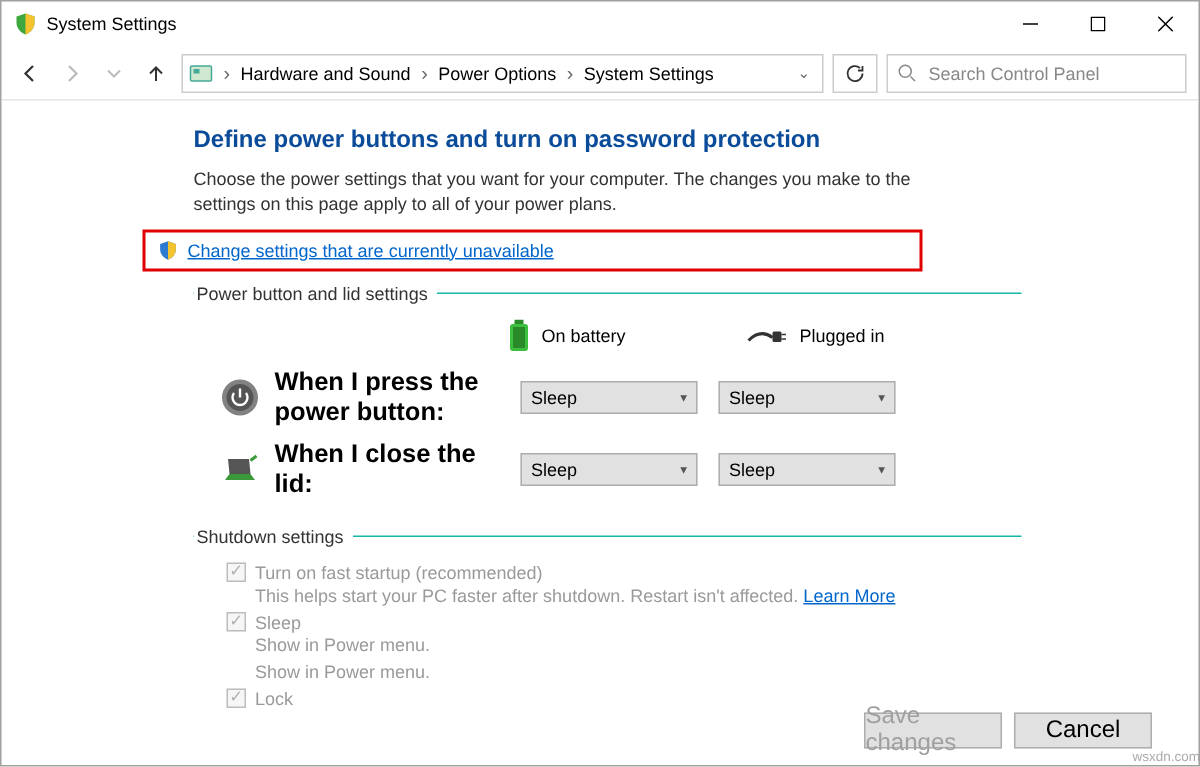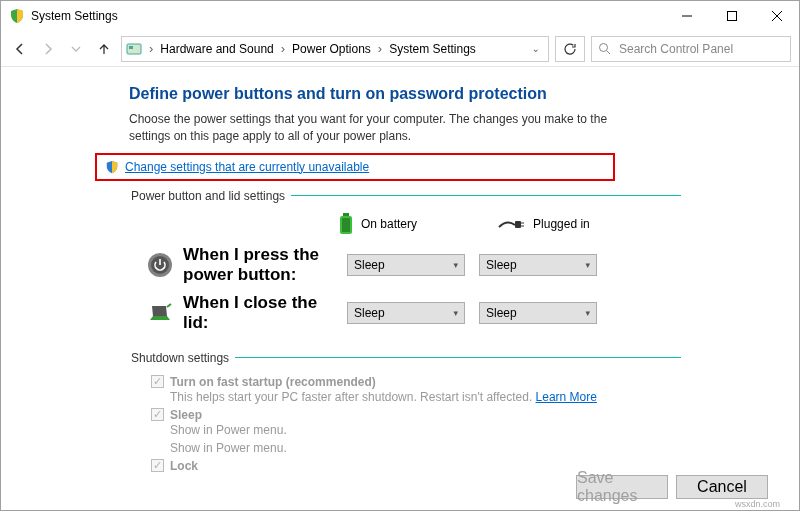--- a/index.html
+++ b/index.html
@@ -48,29 +48,29 @@
   .row-label { font-size: 17px; width: 164px; font-weight: bold; }
   .sel { width: 118px; height: 22px; border: 1px solid #adadad; background: #e1e1e1;
          font-size: 12px; padding: 0 6px; display: flex; align-items: center; justify-content: space-between;
          margin-right: 14px; }
   .sel .dd { font-size: 9px; color: #555; }
 
   .chk-item { margin: 4px 0 0 22px; font-size: 12px; }
   .chk-line { display: flex; align-items: center; gap: 6px; }
   .chkbox { width: 13px; height: 13px; border: 1px solid #bcbcbc; background: #f6f6f6; display: inline-flex; align-items: center; justify-content: center; color: #b0b0b0; font-size: 11px; line-height: 1; }
   .chk-label { color: #9a9a9a; }
-  .chk-label.bold { font-weight: 700; }
+  .chk-label.bold { font-weight: 400; }
   .chk-sub { color: #9a9a9a; margin: 1px 0 0 19px; }
 
   .footer { position: absolute; bottom: 12px; right: 32px; display: flex; gap: 8px; }
   .btn { width: 92px; height: 24px; border: 1px solid #adadad; background: #e1e1e1; font-size: 16px;
          display: flex; align-items: center; justify-content: center; }
   .btn.disabled { color: #a0a0a0; }
 
-  .watermark { position: absolute; bottom: 2px; right: 20px; font-size: 9px; color: #aaa; }
+  .watermark { position: absolute; bottom: 2px; right: 0; font-size: 9px; color: #aaa; }
 </style>
 </head>
 <body>
 
 <div class="titlebar">
   <svg class="shield" viewBox="0 0 16 16">
     <path d="M8 1l6 2v4c0 4-3 7-6 8-3-1-6-4-6-8V3z" fill="#3ea83e"></path>
     <path d="M8 1l6 2v4c0 4-3 7-6 8V1z" fill="#f4c430"></path>
   </svg>
   <span class="title-text">System Settings</span>

